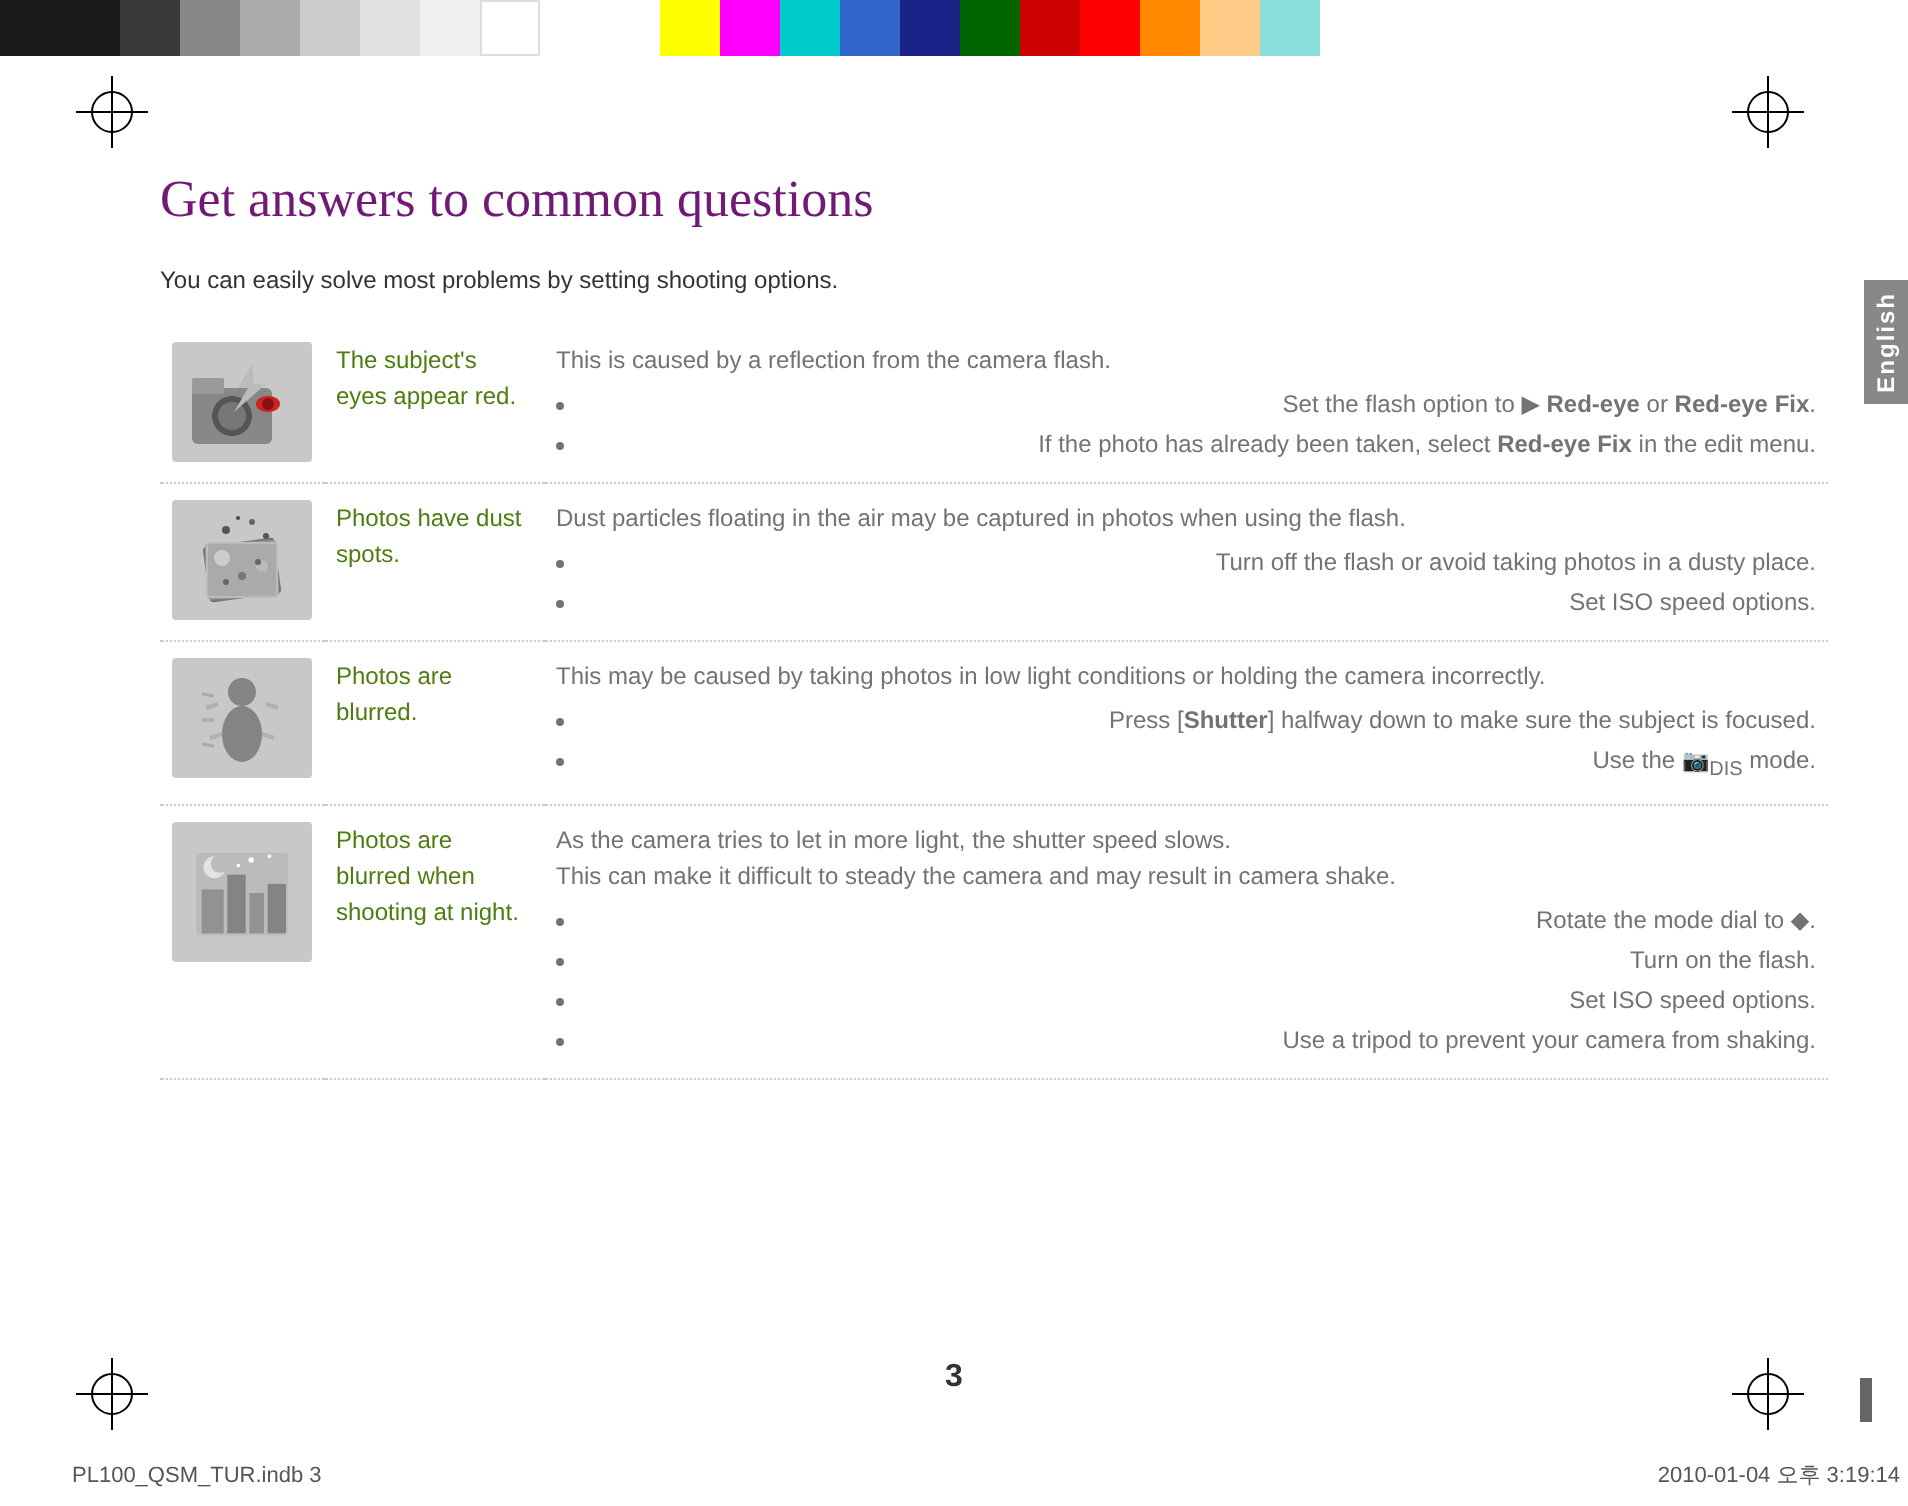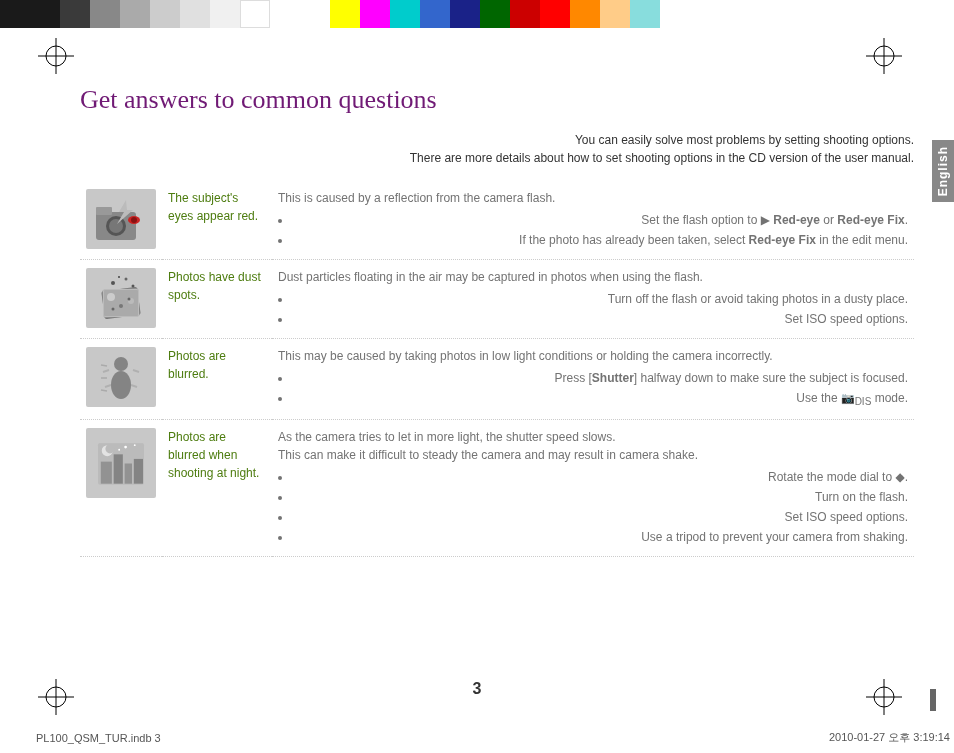--- a/index.html
+++ b/index.html
@@ -66,21 +66,20 @@
       color: #701a75;
       margin-bottom: 16px;
       font-family: Georgia, serif;
     }
 
     .intro-text {
       font-size: 12px;
       color: #333;
       line-height: 1.5;
       margin-bottom: 14px;
-      text-align: right;
     }
 
     
     .problems-table {
       width: 100%;
       border-collapse: collapse;
     }
 
     .problems-table tr {
       border-bottom: 1px dotted #ccc;
@@ -210,21 +209,20 @@
 <div class="english-tab">
   <span>English</span>
 </div>
 
 <div class="main-content">
 
   <h1 class="page-title">Get answers to common questions</h1>
 
   <div class="intro-text">
     <div>You can easily solve most problems by setting shooting options.</div>
-    <div>There are more details about how to set shooting options in the CD version of the user manual.</div>
   </div>
 
   <table class="problems-table">
     <tbody>
 
       <tr>
         <td class="td-image">
           <div class="icon-box">
             <svg viewBox="0 0 60 55">
 
@@ -361,14 +359,14 @@
   </table>
 
 </div>
 
 <div style="position:absolute;bottom:55px;left:50%;transform:translateX(-50%);font-size:16px;font-weight:bold;color:#333;">3</div>
 
 <div style="position:absolute;right:18px;bottom:42px;width:6px;height:22px;background:#666;"></div>
 
 <div class="footer">
   <span class="footer-left">PL100_QSM_TUR.indb   3</span>
-  <span class="footer-right">2010-01-27   오후 3:19:14</span>
+  <span class="footer-right">2010-01-04   오후 3:19:14</span>
 </div>
 
 </body></html>

